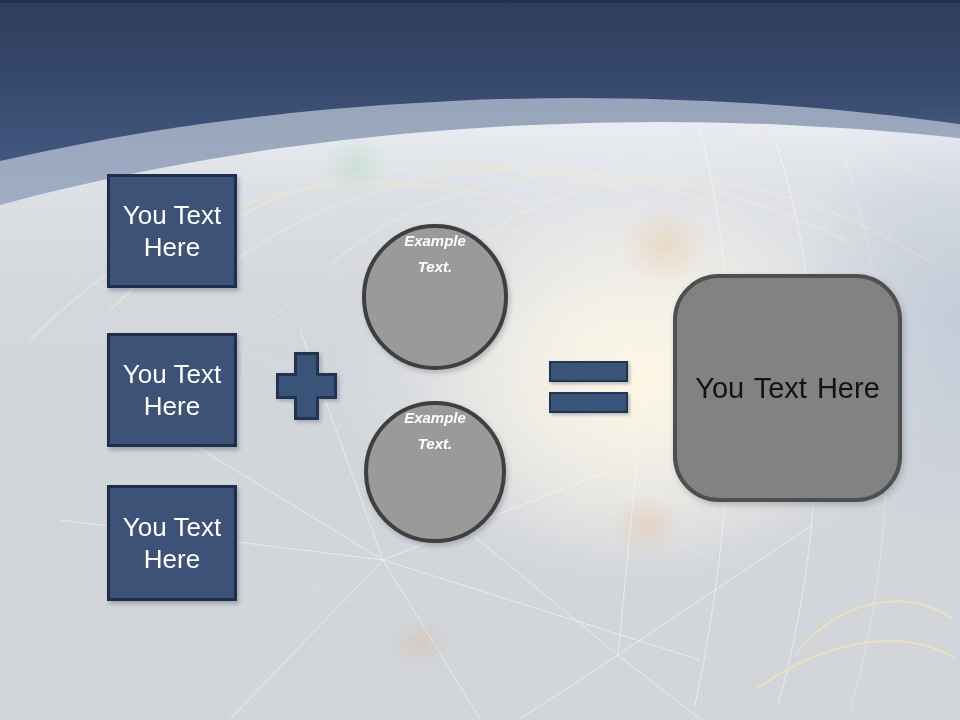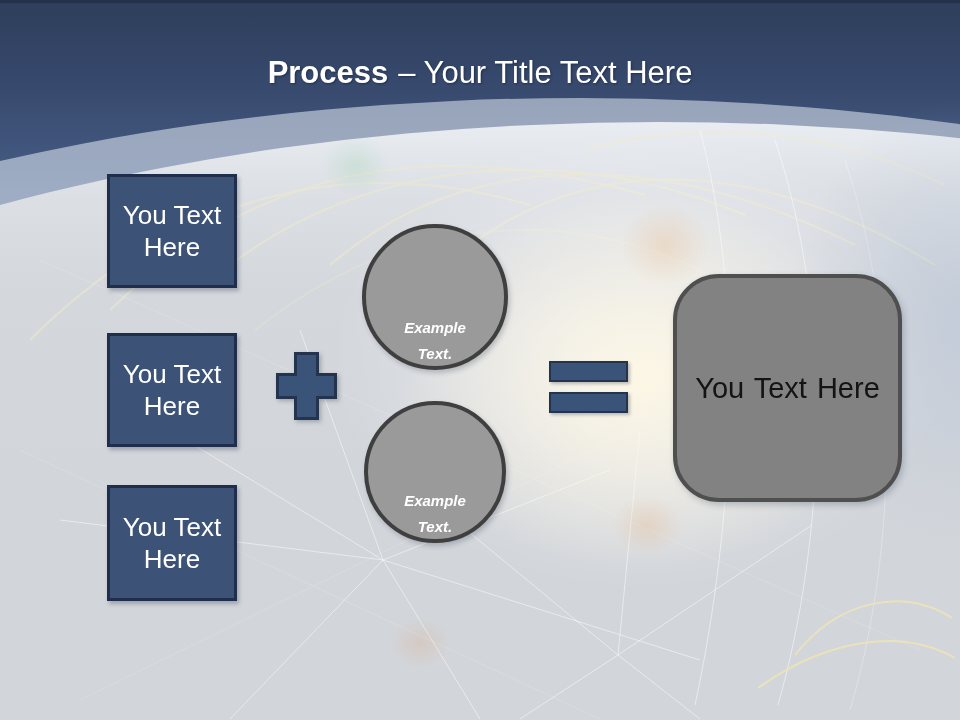--- a/index.html
+++ b/index.html
@@ -77,21 +77,21 @@
 
   
   .plus-wrap { position:absolute; left:276px; top:352px; width:61px; height:68px;
                filter:drop-shadow(2px 2px 2px rgba(40,50,70,.3)); }
 
   
   .example-circle {
     position:absolute; border-radius:50%;
     background:#9a9a9a; border:4px solid #3f3f3f;
     box-shadow:2px 3px 5px rgba(40,50,70,.25);
-    display:flex; align-items:flex-end; justify-content:center; text-align:center;
+    display:flex; align-items:flex-start; justify-content:center; text-align:center;
     color:#ffffff; font-size:15px; font-weight:700; font-style:italic; line-height:1.7;
     padding:0 34px;
   }
   .circle-1 { left:362px; top:224px; width:146px; height:146px; }
   .circle-2 { left:364px; top:401px; width:142px; height:142px; }
 
   
   .equals-wrap { position:absolute; left:549px; top:361px; width:79px; height:52px; }
   .equals-bar {
     position:absolute; left:0; width:79px; height:21px;
@@ -160,23 +160,20 @@
 
   <div class="glow glow-wide"></div>
   <div class="glow glow-sun"></div>
   <div class="glow tint-right"></div>
   <div class="glow dot-green1"></div>
   <div class="glow dot-orange1"></div>
   <div class="glow dot-orange2"></div>
   <div class="glow dot-green2"></div>
   <div class="glow dot-orange3"></div>
 
-  <div class="slide-title">
-    <span class="t-bold">Process</span><span class="t-rest">– Your Title Text Here</span>
-  </div>
 
   <div class="input-box input-1">
     <span>You Text Here</span>
   </div>
   <div class="input-box input-2">
     <span>You Text Here</span>
   </div>
   <div class="input-box input-3">
     <span>You Text Here</span>
   </div>

